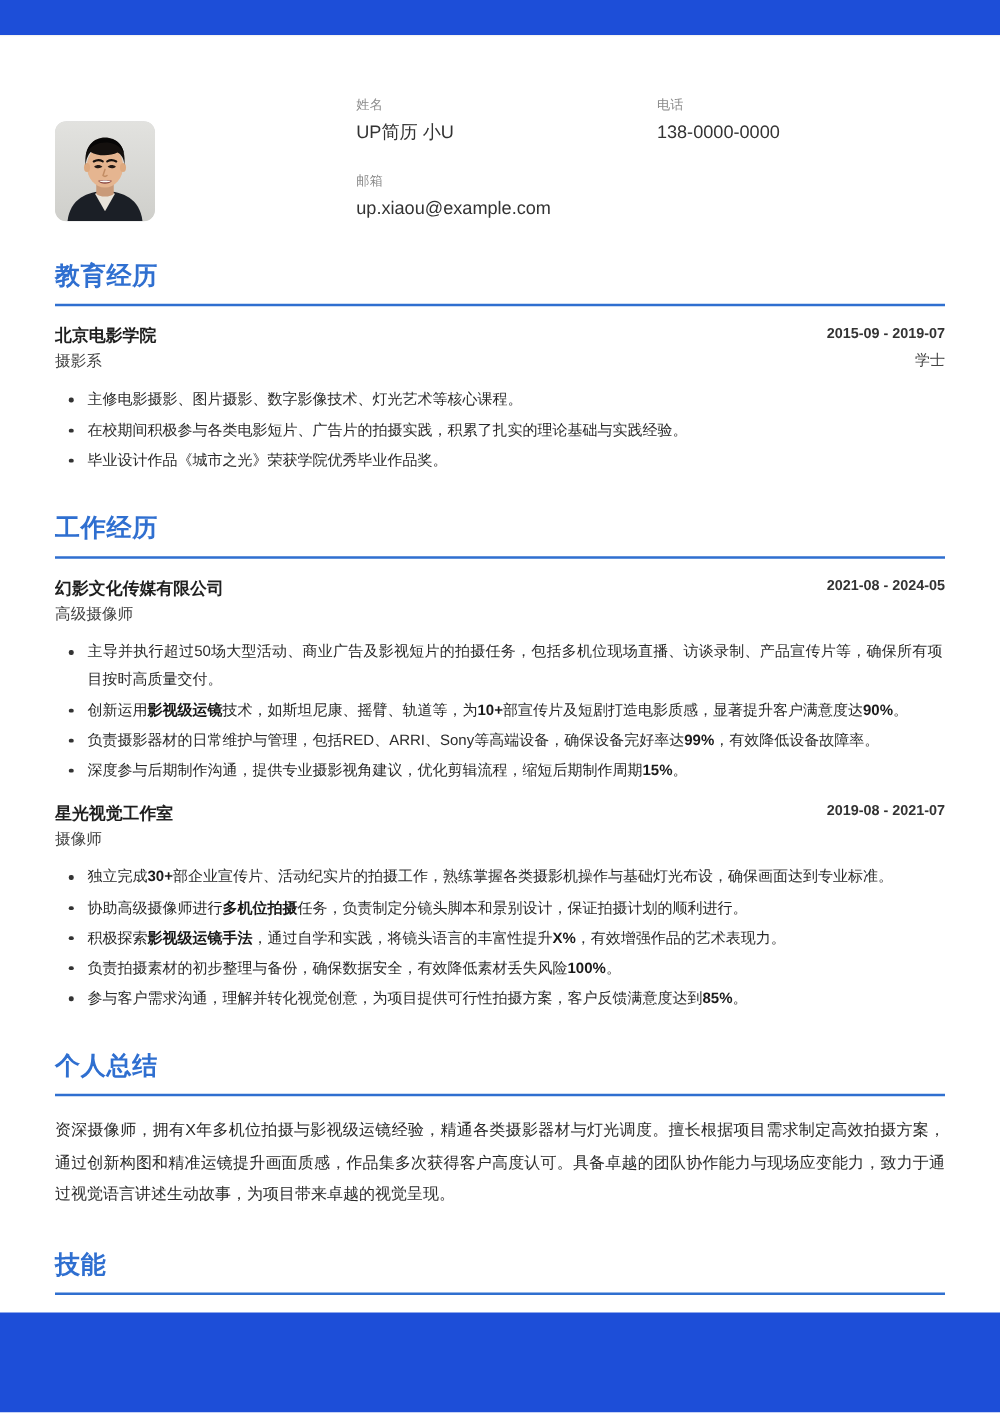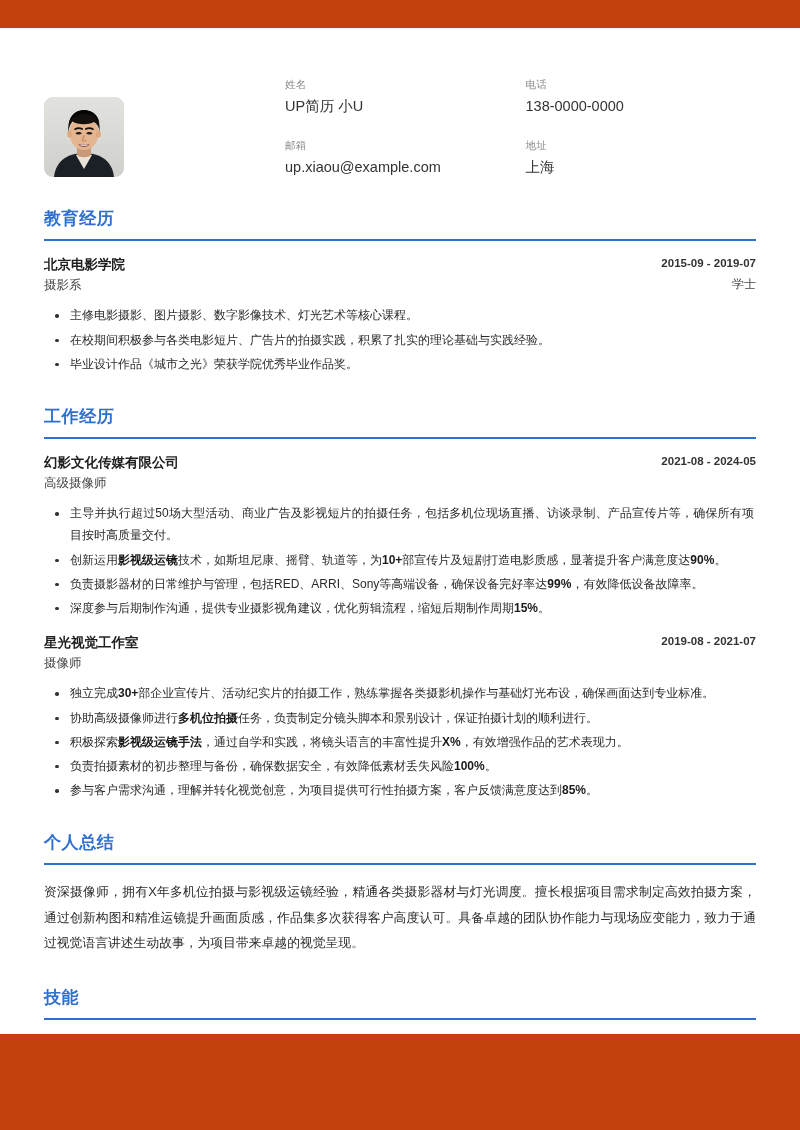--- a/index.html
+++ b/index.html
@@ -8,21 +8,21 @@
     background: #ffffff;
   }
   body {
     font-family: "Liberation Sans", "DejaVu Sans", sans-serif;
     -webkit-font-smoothing: antialiased;
   }
   #page {
     position: relative;
     width: 800px;
     height: 1130px;
-    background: #c2410c;
+    background: #1d4ed8;
     overflow: hidden;
     box-sizing: border-box;
   }
   #sheet {
     position: absolute;
     left: 0;
     top: 28px;
     width: 800px;
     background: #ffffff;
     border-top: 1px solid #f2f2f2;
@@ -70,21 +70,21 @@
   }
   .field-value {
     font-size: 14.5px;
     color: #333333;
     line-height: 1.4;
   }
 
   
   .section { margin-top: 30px; }
   .section-title {
-    font-size: 17px;
+    font-size: 20px;
     font-weight: bold;
     color: #2f6fd0;
     letter-spacing: 0.6px;
     padding-bottom: 9px;
     font-family: Liberation Mono, monospace;
   }
   .section-rule {
     height: 2px;
     background: #2f6fd0;
     width: 100%;
@@ -214,24 +214,20 @@
           <div class="field-value">UP简历 小U</div>
         </div>
         <div>
           <div class="field-label">电话</div>
           <div class="field-value">138-0000-0000</div>
         </div>
         <div>
           <div class="field-label">邮箱</div>
           <div class="field-value">up.xiaou@example.com</div>
         </div>
-        <div>
-          <div class="field-label">地址</div>
-          <div class="field-value">上海</div>
-        </div>
       </div>
     </div>
 
     <div class="section">
       <div class="section-title">教育经历</div>
       <div class="section-rule"></div>
 
       <div class="entry">
         <div class="entry-row">
           <div class="entry-org">北京电影学院</div>

